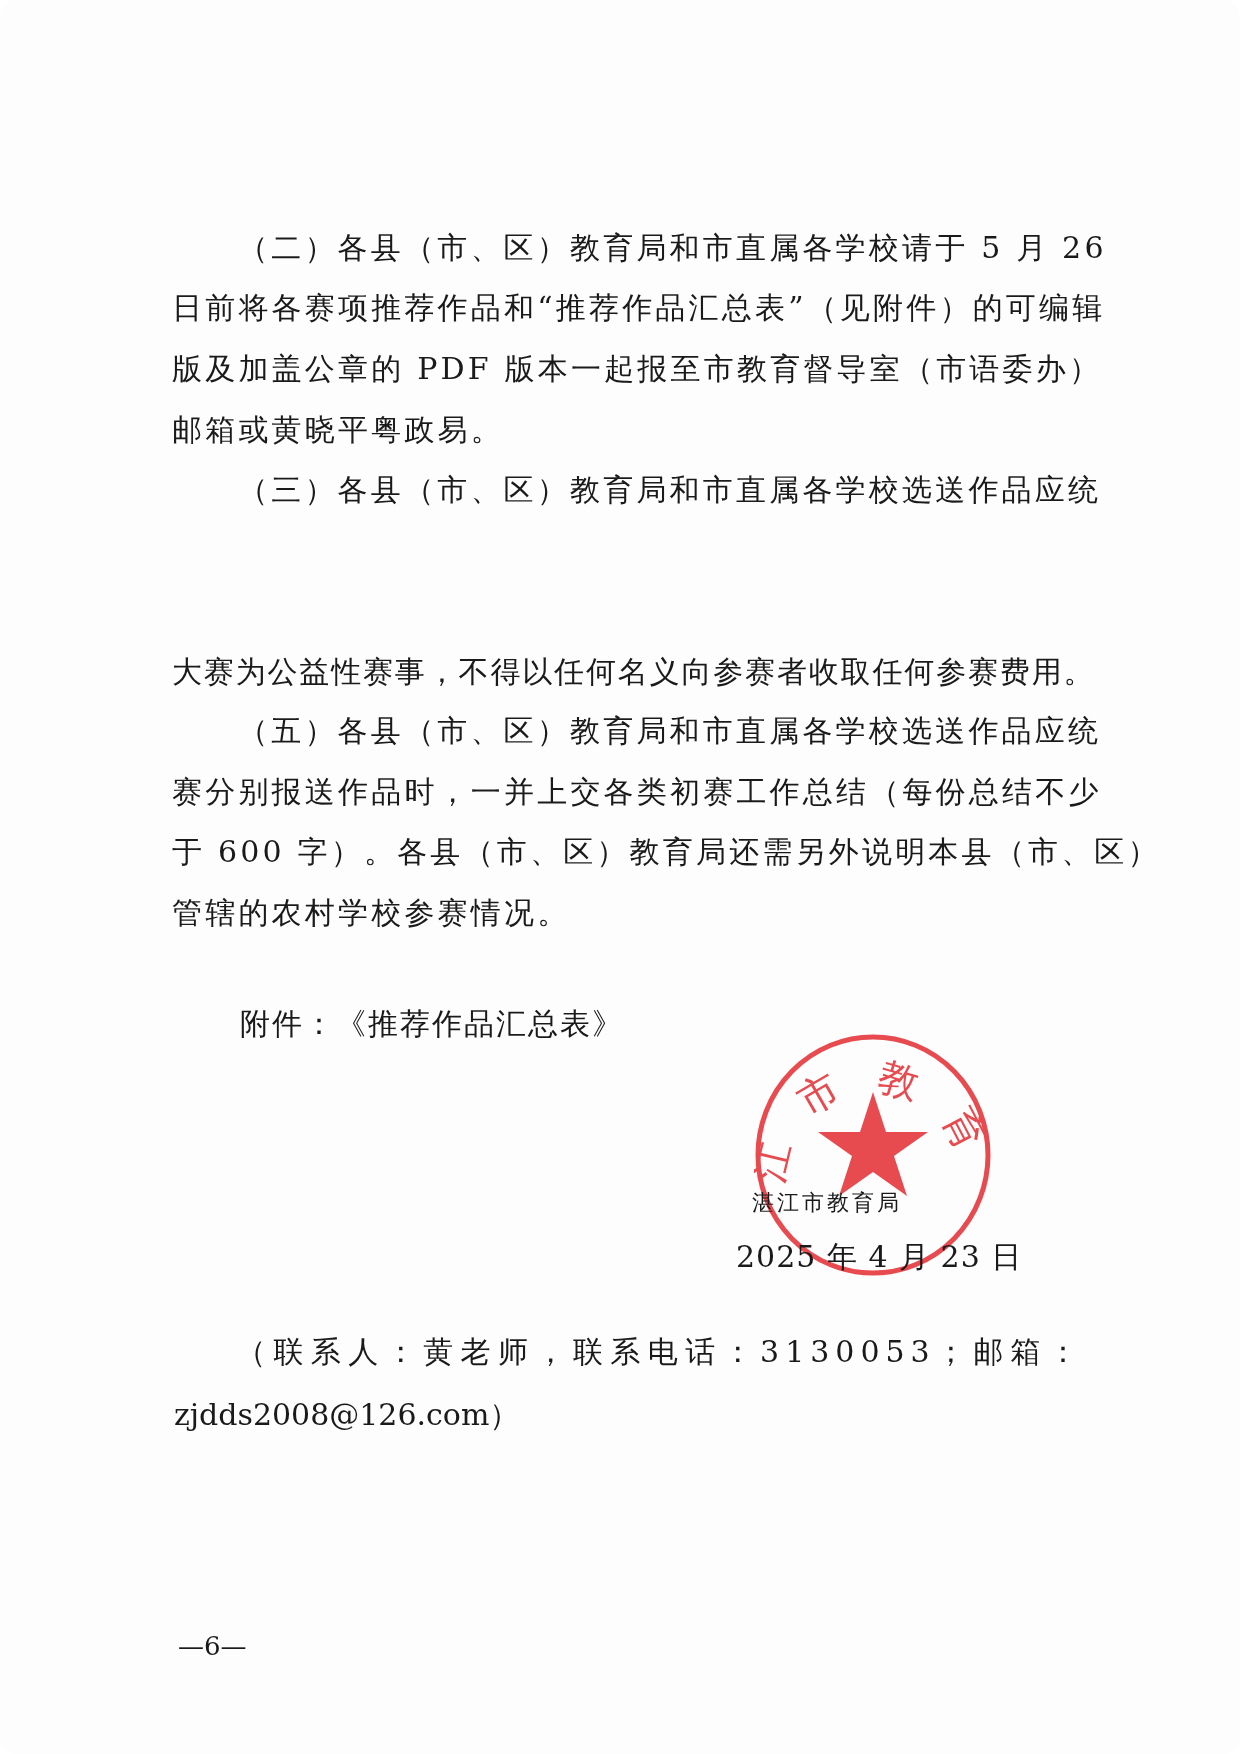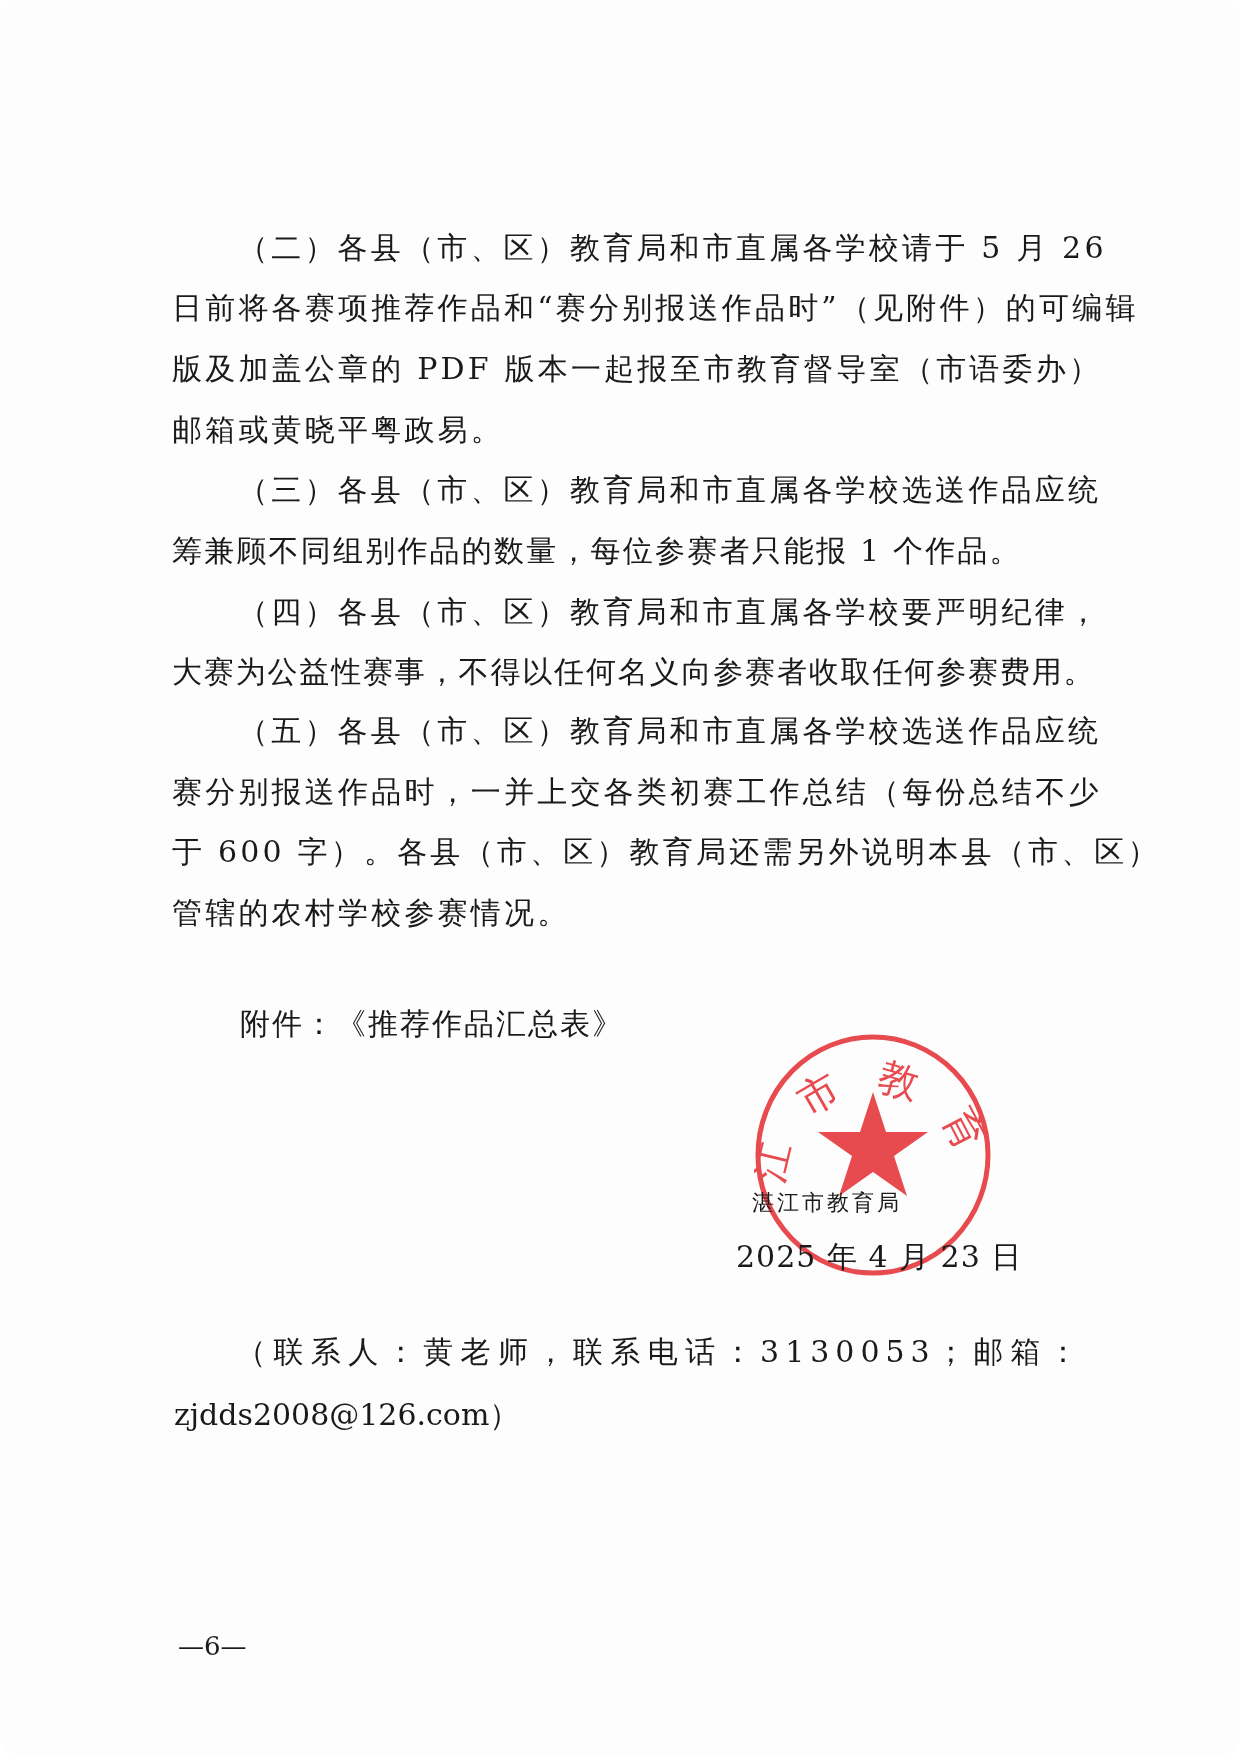--- a/index.html
+++ b/index.html
@@ -42,28 +42,26 @@
       position: absolute; left: 754px; top: 1034px; width: 238px; height: 242px;
       z-index: 2; opacity: 0.88;
     }
   </style>
 </head>
 <body>
 
 <div class="page">
 
   <div class="line indent justify" style="top:228px">（二）各县（市、区）教育局和市直属各学校请于 5 月 26</div>
-  <div class="line justify" style="top:288px">日前将各赛项推荐作品和“赛分别报送作品时”（见附件）的可编辑</div>
+  <div class="line justify" style="top:288px">日前将各赛项推荐作品和“推荐作品汇总表”（见附件）的可编辑</div>
   <div class="line justify" style="top:349px">版及加盖公章的 PDF 版本一起报至市教育督导室（市语委办）</div>
   <div class="line" style="top:410px">邮箱或黄晓平粤政易。</div>
 
   <div class="line indent justify" style="top:470px">（三）各县（市、区）教育局和市直属各学校选送作品应统</div>
-  <div class="line" style="top:531px; letter-spacing:2.2px">筹兼顾不同组别作品的数量，每位参赛者只能报 1 个作品。</div>
 
-  <div class="line indent justify" style="top:592px">（四）各县（市、区）教育局和市直属各学校要严明纪律，</div>
   <div class="line justify" style="top:652px; letter-spacing:0.5px; width:922px">大赛为公益性赛事，不得以任何名义向参赛者收取任何参赛费用。</div>
 
   <div class="line indent justify" style="top:711px">（五）各县（市、区）教育局和市直属各学校选送作品应统</div>
   <div class="line justify" style="top:772px">赛分别报送作品时，一并上交各类初赛工作总结（每份总结不少</div>
   <div class="line justify" style="top:832px">于 600 字）。各县（市、区）教育局还需另外说明本县（市、区）</div>
   <div class="line" style="top:893px">管辖的农村学校参赛情况。</div>
 
   <div class="line attach" style="top:1004px">附件：《推荐作品汇总表》</div>
 
   <svg class="seal" viewBox="0 0 238 242">

